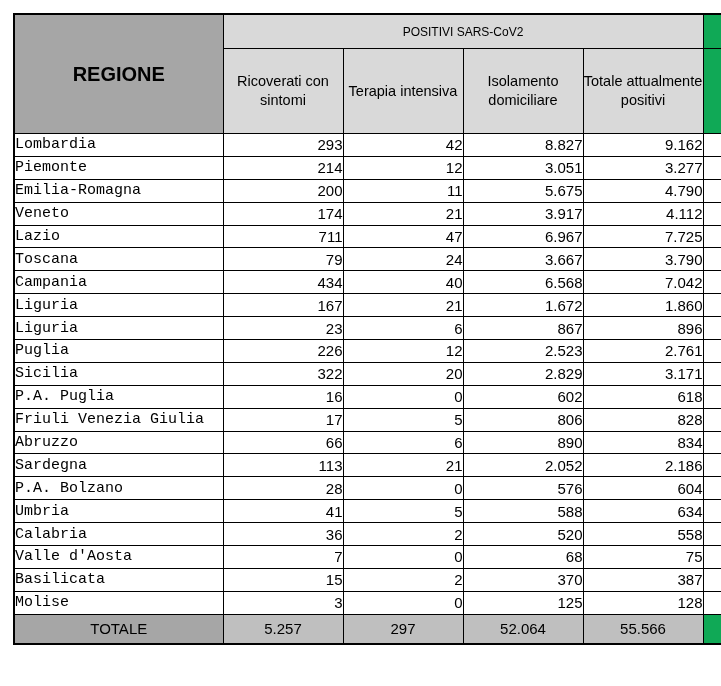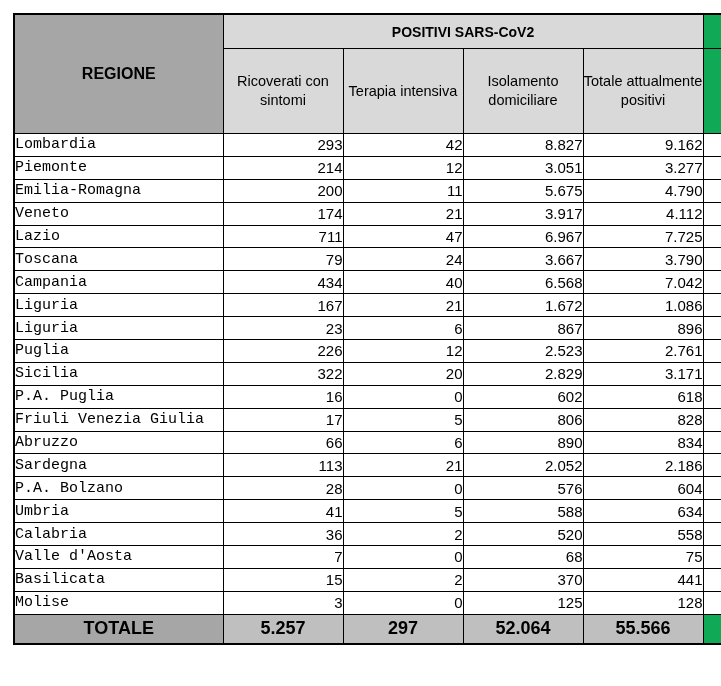--- a/index.html
+++ b/index.html
@@ -29,28 +29,28 @@
     border: 1.5px solid var(--border-black, #000000);
     padding: 0;
     overflow: hidden;
   }
   
   table.covid tr > *:last-child { border-right-style: hidden; }
 
   th.corner {
     background: var(--header-dark-gray, #a6a6a6);
     font-weight: bold;
-    font-size: 16px;
+    font-size: 20px;
     text-align: center;
     vertical-align: middle;
   }
   th.group {
     background: var(--header-light-gray, #d9d9d9);
-    font-weight: bold;
-    font-size: 14px;
+    font-weight: normal;
+    font-size: 12px;
     text-align: center;
     vertical-align: middle;
     height: 33px;
   }
   th.sub {
     background: var(--header-light-gray, #d9d9d9);
     font-weight: normal;
     font-size: 14.5px;
     line-height: 1.3;
     text-align: center;
@@ -62,22 +62,22 @@
     background: var(--accent-green, #10a956);
   }
   td.edge-white { background: #ffffff; }
 
   tr.data-row td { height: 21.9px; font-size: 15px; background: #ffffff; }
   td.region  { text-align: left;  padding-left: 8px; font-family: Liberation Mono, monospace;  }
   td.num     { text-align: right; padding-right: 7px; }
 
   tr.total-row td {
     height: 28px;
-    font-weight: bold;
-    font-size: 18px;
+    font-weight: normal;
+    font-size: 15px;
     text-align: center;
   }
   td.total-label {
     background: var(--header-dark-gray, #a6a6a6);
     text-align: center;
   }
   td.total-num {
     background: var(--total-gray, #bfbfbf);
     text-align: right;
     padding-right: 7px;
@@ -165,21 +165,21 @@
           <td class="num">40</td>
           <td class="num">6.568</td>
           <td class="num">7.042</td>
           <td class="edge-white"></td>
         </tr>
         <tr class="data-row">
           <td class="region">Liguria</td>
           <td class="num">167</td>
           <td class="num">21</td>
           <td class="num">1.672</td>
-          <td class="num">1.086</td>
+          <td class="num">1.860</td>
           <td class="edge-white"></td>
         </tr>
         <tr class="data-row">
           <td class="region">Liguria</td>
           <td class="num">23</td>
           <td class="num">6</td>
           <td class="num">867</td>
           <td class="num">896</td>
           <td class="edge-white"></td>
         </tr>
@@ -261,21 +261,21 @@
           <td class="num">0</td>
           <td class="num">68</td>
           <td class="num">75</td>
           <td class="edge-white"></td>
         </tr>
         <tr class="data-row">
           <td class="region">Basilicata</td>
           <td class="num">15</td>
           <td class="num">2</td>
           <td class="num">370</td>
-          <td class="num">441</td>
+          <td class="num">387</td>
           <td class="edge-white"></td>
         </tr>
         <tr class="data-row">
           <td class="region">Molise</td>
           <td class="num">3</td>
           <td class="num">0</td>
           <td class="num">125</td>
           <td class="num">128</td>
           <td class="edge-white"></td>
         </tr>

